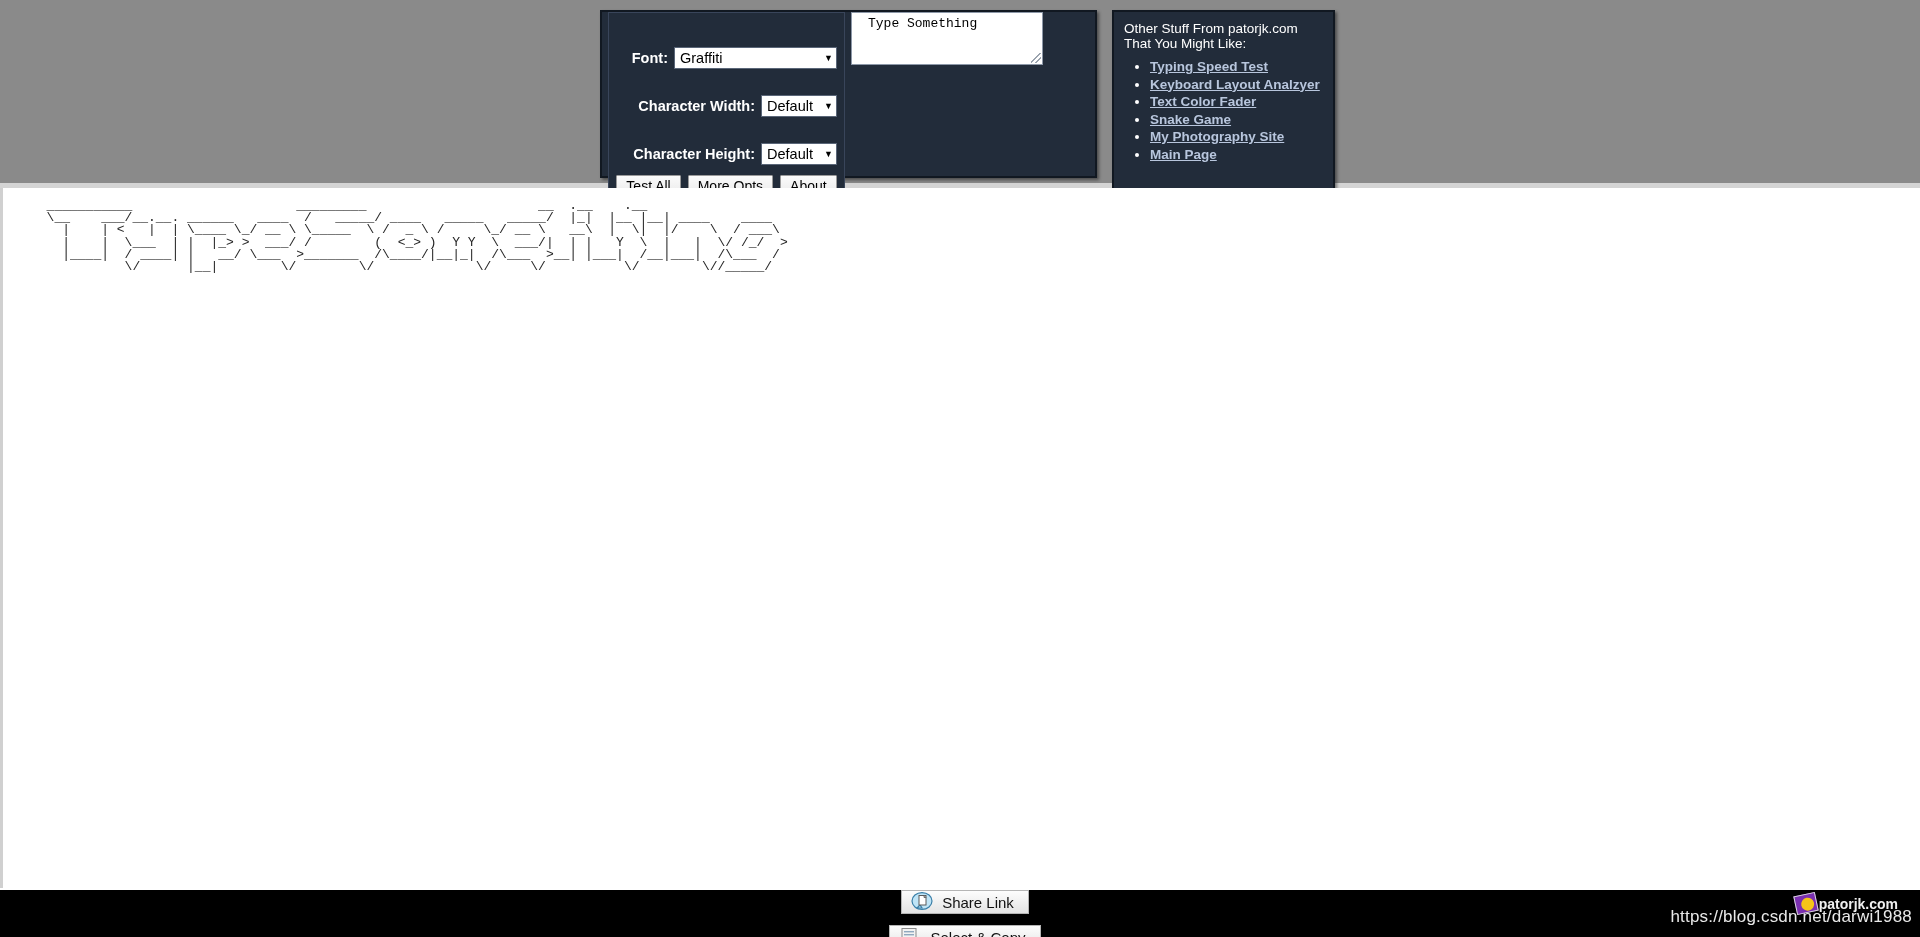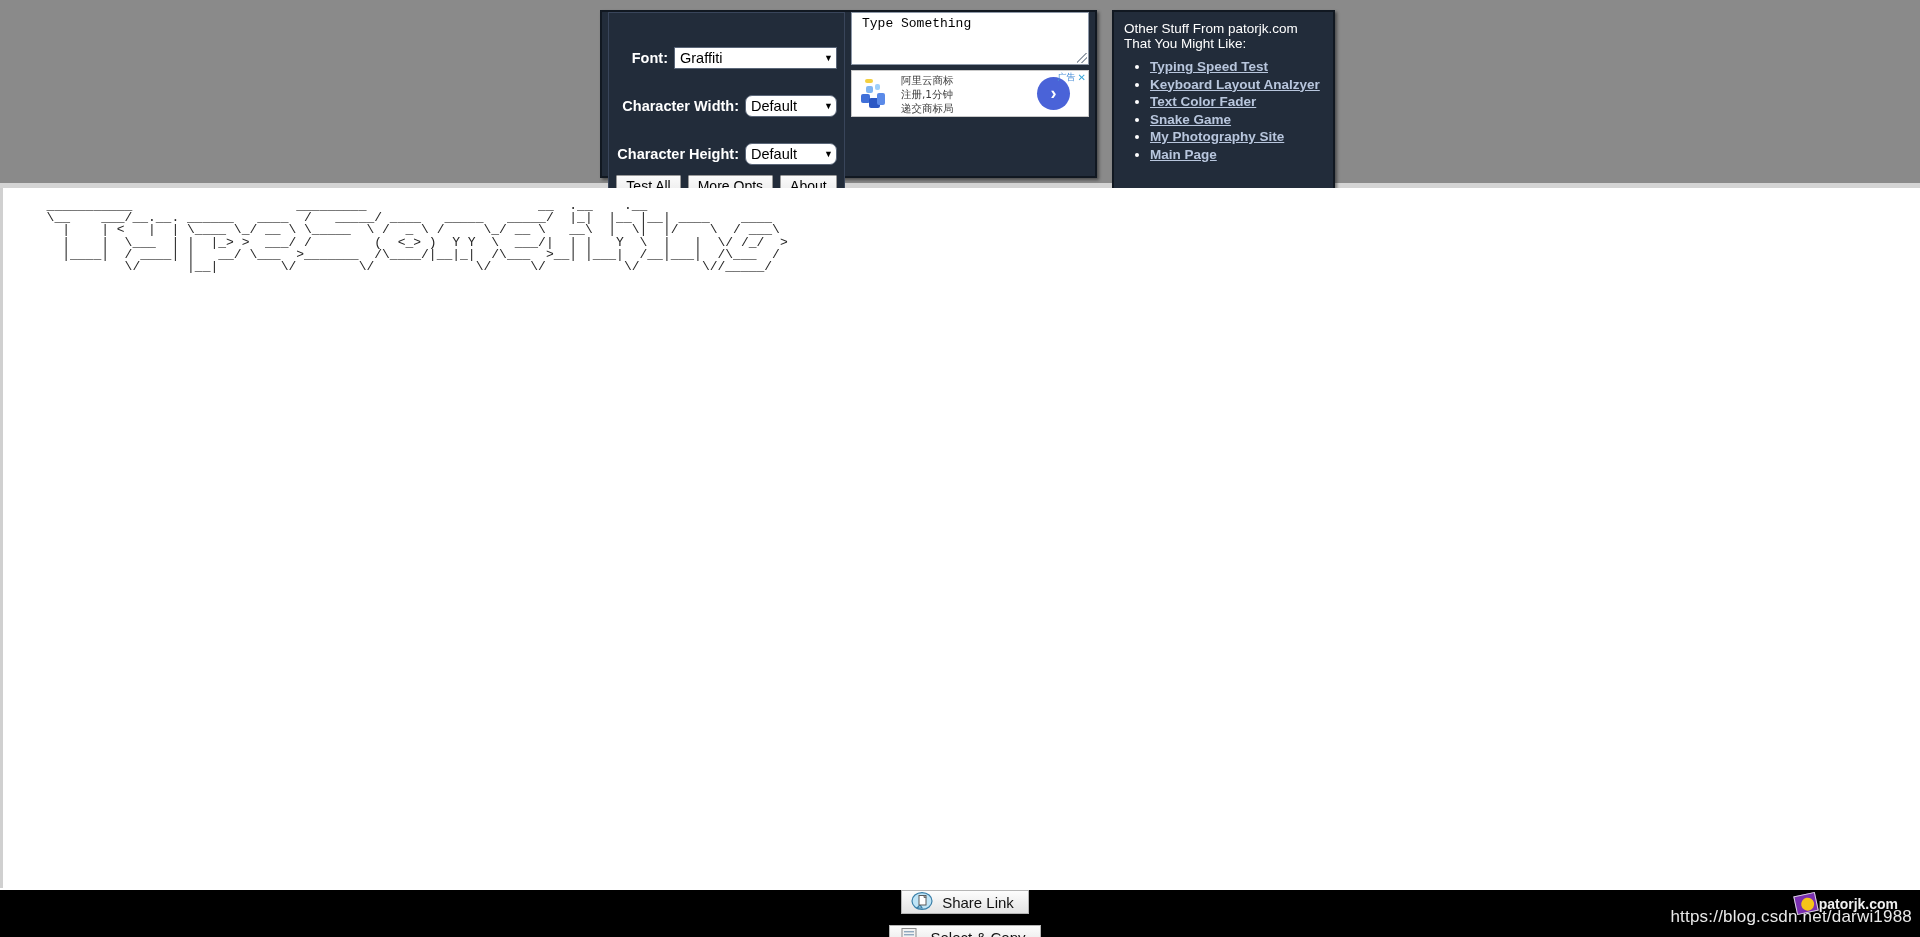--- a/index.html
+++ b/index.html
@@ -70,21 +70,21 @@
     font-size: 14.5px;
     color: #000000;
     height: 22px;
     display: flex;
     align-items: center;
     justify-content: space-between;
     padding: 0 3px 0 5px;
     font-family: "Liberation Sans", sans-serif;
   }
   #font-select { width: 163px; }
-  #width-select, #height-select { width: 92px; border-radius: 7px; }
+  #width-select, #height-select { width: 76px; }
   .caret {
     font-size: 9px;
     color: #000;
     margin-left: 6px;
     line-height: 1;
   }
   #button-row {
     display: flex;
     gap: 7px;
     justify-content: center;
@@ -100,27 +100,27 @@
     cursor: pointer;
     font-family: "Liberation Sans", sans-serif;
   }
   #controls-right {
     width: 238px;
     display: flex;
     flex-direction: column;
     gap: 5px;
   }
   #text-input {
-    width: 238px; height: 53px;
+    width: 192px; height: 53px;
     background: #ffffff;
     border: 1px solid #8d98a8;
     color: #000;
     font-family: "Liberation Mono", monospace;
     font-size: 13px;
-    padding: 3px 10px;
+    padding: 3px 16px;
     position: relative;
     overflow: hidden;
     resize: none;
     line-height: 15px;
   }
   #resize-grip {
     position: absolute; right: 1px; bottom: 1px;
     width: 10px; height: 10px;
     background:
       linear-gradient(135deg, transparent 45%, #9aa3ae 45%, #9aa3ae 55%, transparent 55%),
@@ -318,40 +318,20 @@
         <button class="gbtn">About</button>
       </div>
     </div>
 
     <div id="controls-right">
       <div id="text-input">
         <span>Type Something</span>
         <div id="resize-grip"></div>
       </div>
 
-      <div id="ad-block">
-        <div id="ad-thumb">
-          <span class="sp" style="left:6px;top:20px;width:9px;height:9px;background:#3f6fd8;"></span>
-          <span class="sp" style="left:14px;top:24px;width:11px;height:10px;background:#2b57c4;"></span>
-          <span class="sp" style="left:22px;top:19px;width:8px;height:12px;background:#5b8ae8;"></span>
-          <span class="sp" style="left:11px;top:12px;width:7px;height:7px;background:#7fb4f2;"></span>
-          <span class="sp" style="left:20px;top:10px;width:5px;height:6px;background:#9fd0fa;"></span>
-          <span class="sp" style="left:10px;top:5px;width:8px;height:4px;background:#f4d03f;"></span>
-        </div>
-        <div id="ad-text">
-          <div>阿里云商标</div>
-          <div>注册,1分钟</div>
-          <div>递交商标局</div>
-        </div>
-        <div id="ad-cta">›</div>
-        <div id="ad-flag">
-          <span>广告</span>
-          <span id="ad-close">✕</span>
-        </div>
-      </div>
     </div>
 
   </div>
 </div>
 
 <div id="other-panel">
   <div id="other-title">
     <div>Other Stuff From patorjk.com</div>
     <div>That You Might Like:</div>
   </div>

